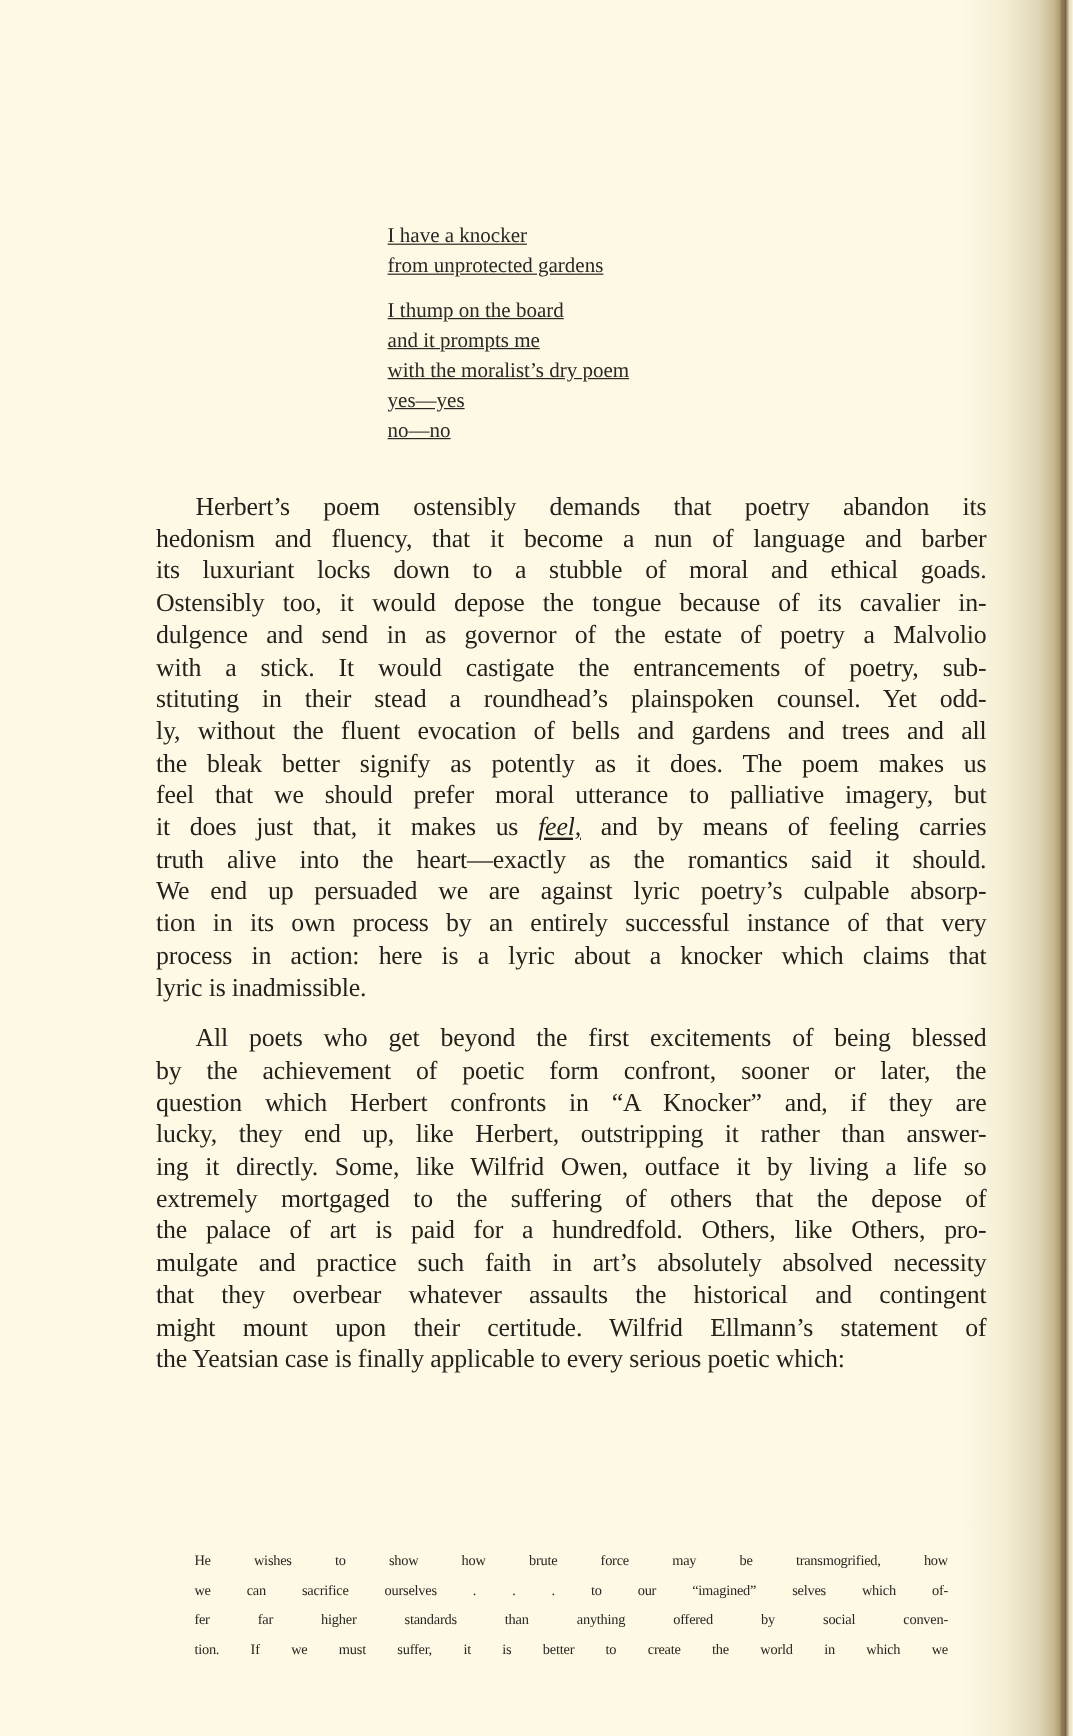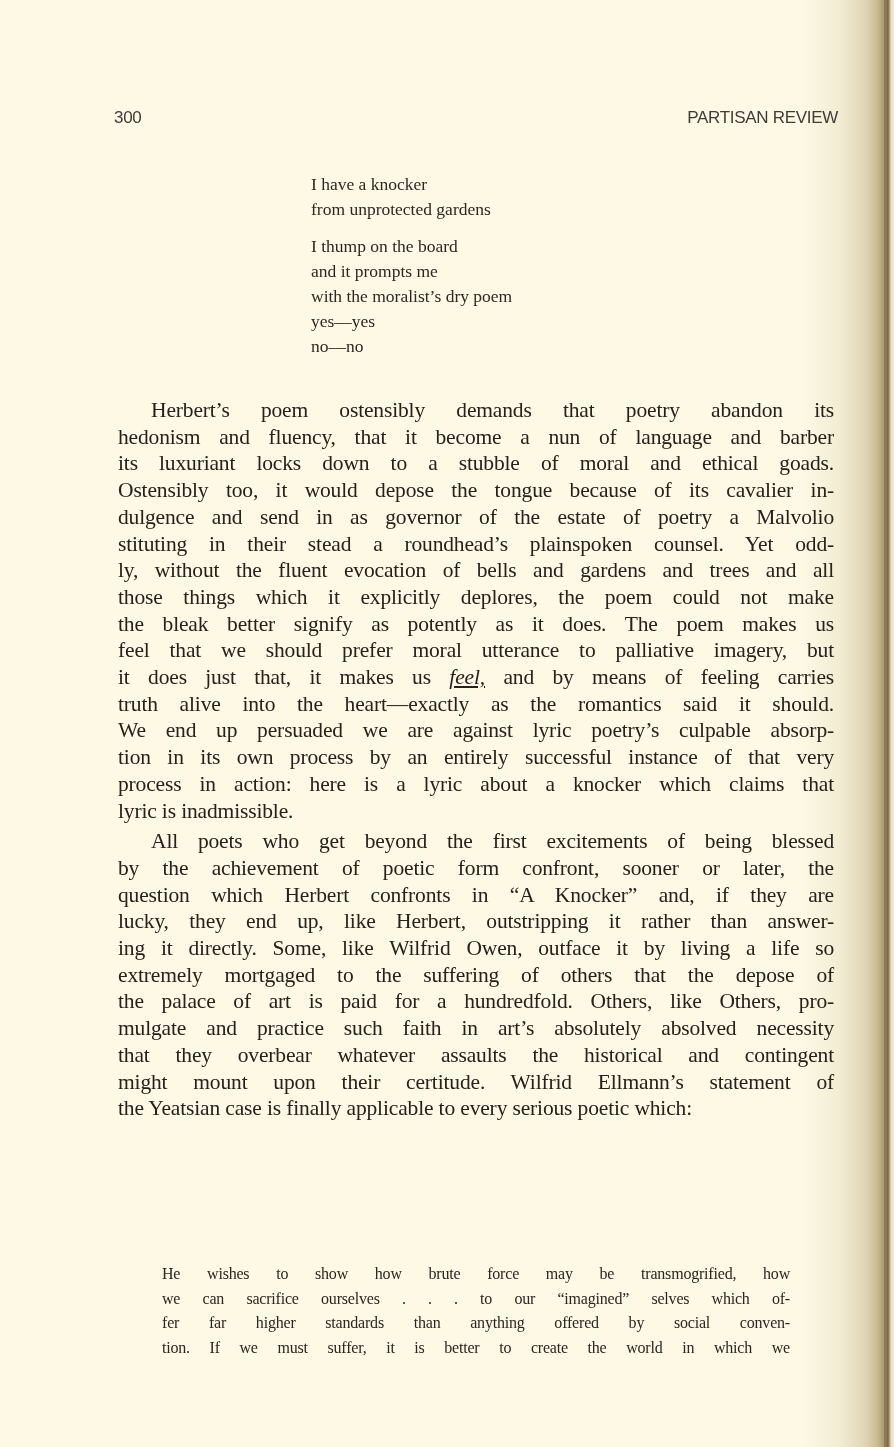--- a/index.html
+++ b/index.html
@@ -64,80 +64,76 @@
     top: 0;
   }
   .poem {
     position: absolute;
     left: 311px;
     top: 172px;
     font-size: 17.5px;
     line-height: 25px;
     color: #2c2824;
   }
-  .poem .stanza { margin: 0; }
+  .poem .stanza { margin: 12px; text-decoration: underline; }
   .poem .stanza + .stanza { margin-top: 12px; }
   .poem .line { white-space: nowrap; display: block; }
 
   .body-text {
     position: absolute;
     left: 114px;
     top: 393px;
     width: 724px;
     font-size: 21.5px;
     line-height: 26.7px;
     color: #25211d;
     text-align: justify;
     letter-spacing: -0.15px;
   }
   .body-text p {
-    margin: 4px;
+    margin: 16px;
     text-indent: 33px;
   }
   .body-text p .line {
     display: block;
     text-align: justify;
     text-align-last: justify;
     white-space: nowrap;
   }
   .body-text p .line.last {
     text-align-last: left;
     font-family: Liberation Serif, serif;
   }
   .body-text p .line.first { text-indent: 33px; }
   .body-text p .line:not(.first) { text-indent: 0; }
 
   .blockquote {
     position: absolute;
     left: 162px;
-    top: 1262px;
+    top: 1288px;
     width: 628px;
-    font-size: 16px;
+    font-size: 12px;
     line-height: 24.5px;
     color: #2a2622;
     letter-spacing: -0.2px;
   }
   .blockquote .line {
     display: block;
     text-align: justify;
     text-align-last: justify;
     white-space: nowrap;
   }
   em { font-style: italic; text-decoration: underline; }
 </style>
 </head>
 <body>
 
 <div class="page">
   <div class="spine-line"></div>
 
-  <div class="running-head">
-    <span class="page-number">300</span>
-    <span class="journal-title">PARTISAN REVIEW</span>
-  </div>
 
   <div class="poem">
     <div class="stanza">
       <span class="line">I have a knocker</span>
       <span class="line">from unprotected gardens</span>
     </div>
     <div class="stanza">
       <span class="line">I thump on the board</span>
       <span class="line">and it prompts me</span>
       <span class="line">with the moralist’s dry poem</span>
@@ -146,23 +142,23 @@
     </div>
   </div>
 
   <div class="body-text">
     <p>
       <span class="line first">Herbert’s poem ostensibly demands that poetry abandon its</span>
       <span class="line">hedonism and fluency, that it become a nun of language and barber</span>
       <span class="line">its luxuriant locks down to a stubble of moral and ethical goads.</span>
       <span class="line">Ostensibly too, it would depose the tongue because of its cavalier in-</span>
       <span class="line">dulgence and send in as governor of the estate of poetry a Malvolio</span>
+      <span class="line">with a stick. It would castigate the entrancements of poetry, sub-</span>
       <span class="line">stituting in their stead a roundhead’s plainspoken counsel. Yet odd-</span>
       <span class="line">ly, without the fluent evocation of bells and gardens and trees and all</span>
-      <span class="line">those things which it explicitly deplores, the poem could not make</span>
       <span class="line">the bleak better signify as potently as it does. The poem makes us</span>
       <span class="line">feel that we should prefer moral utterance to palliative imagery, but</span>
       <span class="line"><span>it does just that, it makes us </span><em>feel,</em><span> and by means of feeling carries</span></span>
       <span class="line">truth alive into the heart—exactly as the romantics said it should.</span>
       <span class="line">We end up persuaded we are against lyric poetry’s culpable absorp-</span>
       <span class="line">tion in its own process by an entirely successful instance of that very</span>
       <span class="line">process in action: here is a lyric about a knocker which claims that</span>
       <span class="line last">lyric is inadmissible.</span>
     </p>
     <p>

